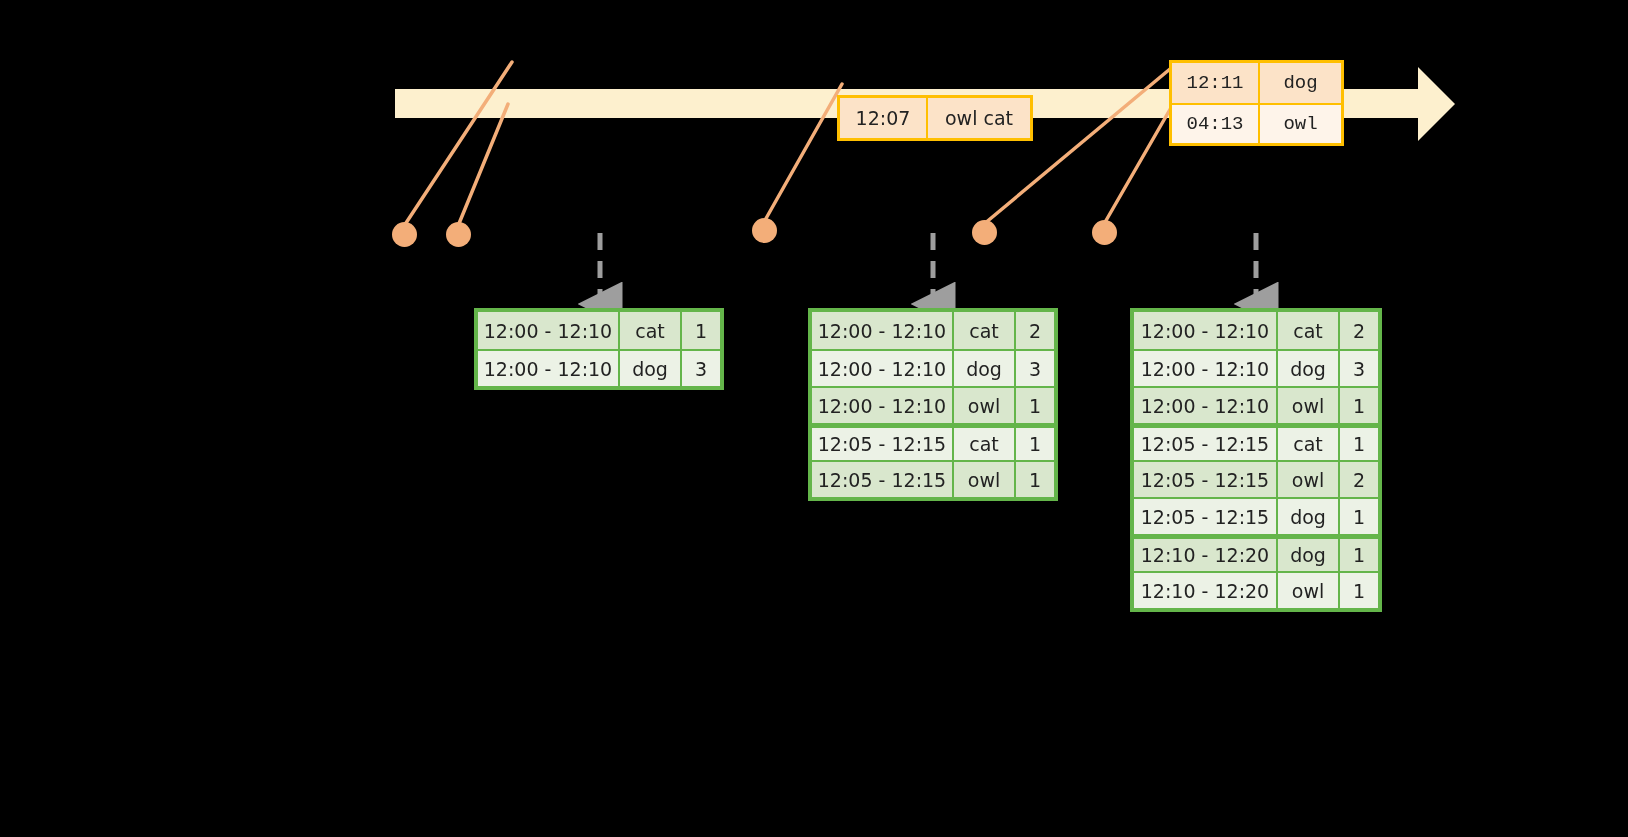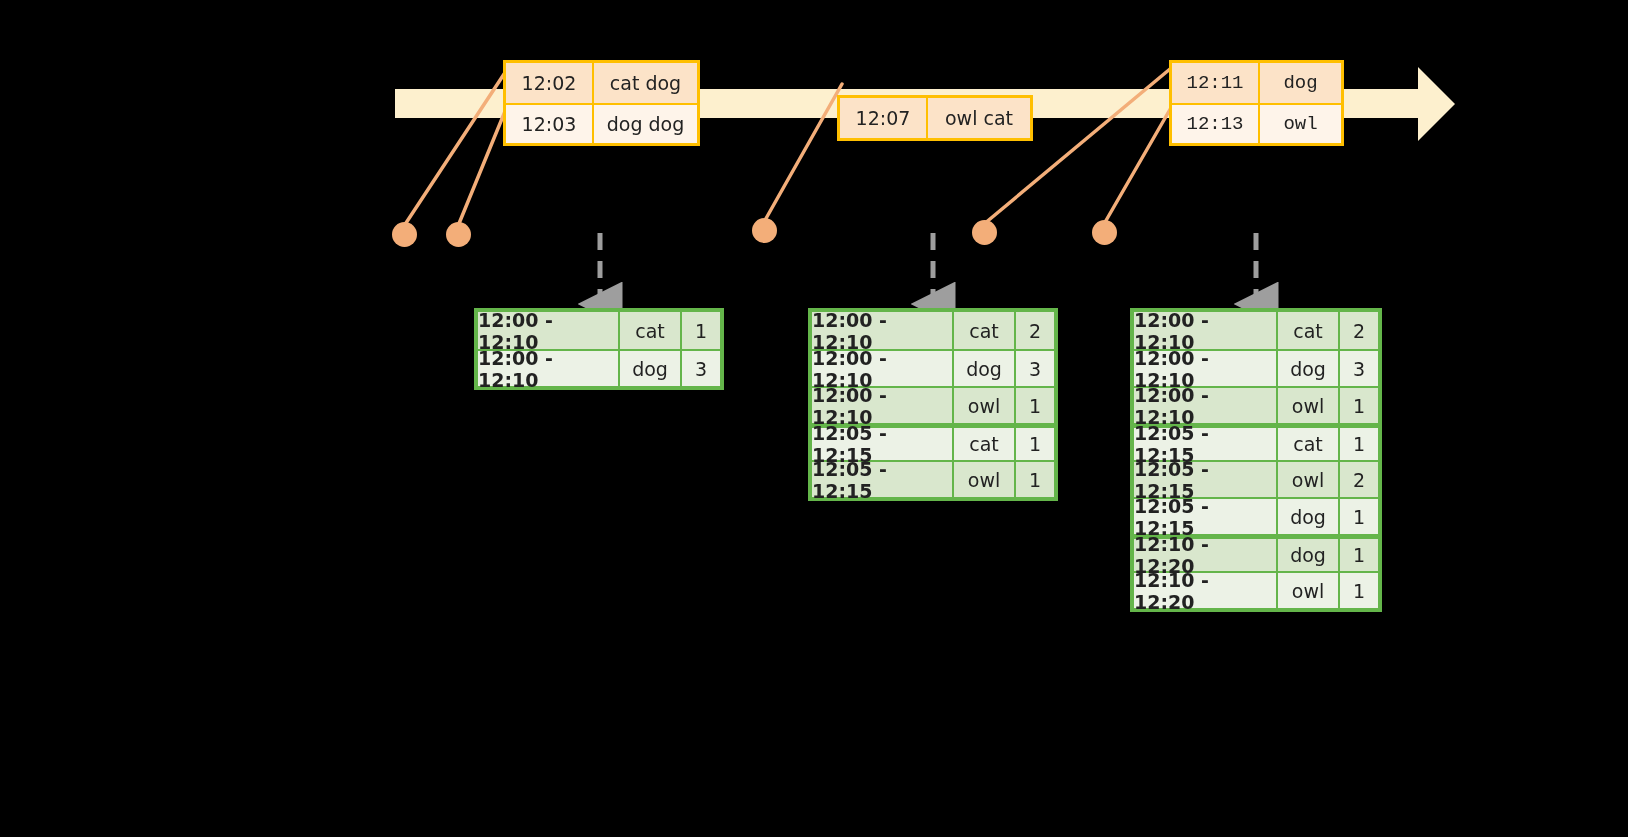--- a/index.html
+++ b/index.html
@@ -117,21 +117,21 @@
   .res-row + .res-row { border-top: 2px solid #64B54A; }
   .res-row.group-start { border-top-width: 5px; }
   .res-cell {
     display: flex;
     align-items: center;
     justify-content: center;
     font-size: 19px;
     color: #222222;
     box-sizing: border-box;
   }
-  .res-cell.c-window { flex: 1; border-right: 2px solid #64B54A; font-weight: bold; }
+  .res-cell.c-window { flex: 1; border-right: 2px solid #64B54A; }
   .res-cell.c-word   { width: 62px; border-right: 2px solid #64B54A; }
   .res-cell.c-count  { width: 38px; }
   .res-row.shade-dark  .res-cell { background: #D9E7CD; }
   .res-row.shade-light .res-cell { background: #ECF2E6; }
 
   #table-left   { left: 474px; top: 308px; width: 250px; }
   #table-mid    { left: 808px; top: 308px; width: 250px; }
   #table-right  { left: 1130px; top: 308px; width: 252px; }
 </style>
 </head>
@@ -163,45 +163,35 @@
   </svg>
 
   <div id="dot-layer">
       <div class="dot" style="left: 392px; top: 222px;"></div>
       <div class="dot" style="left: 446px; top: 222px;"></div>
       <div class="dot" style="left: 752px; top: 218px;"></div>
       <div class="dot" style="left: 972px; top: 220px;"></div>
       <div class="dot" style="left: 1092px; top: 220px;"></div>
     </div>
 
-  <div class="event-card" id="card-a">
-    <div class="event-row shade-dark">
-      <div class="ev-time">12:02</div>
-      <div class="ev-words">cat dog</div>
-    </div>
-    <div class="event-row shade-light">
-      <div class="ev-time">12:03</div>
-      <div class="ev-words">dog dog</div>
-    </div>
-  </div>
 
   <div class="event-card" id="card-b">
     <div class="event-row shade-dark">
       <div class="ev-time">12:07</div>
       <div class="ev-words">owl cat</div>
     </div>
   </div>
 
   <div class="event-card" id="card-c">
     <div class="event-row shade-dark">
       <div class="ev-time">12:11</div>
       <div class="ev-words">dog</div>
     </div>
     <div class="event-row shade-light">
-      <div class="ev-time">12:13</div>
+      <div class="ev-time">04:13</div>
       <div class="ev-words">owl</div>
     </div>
   </div>
 
   <div class="result-table" id="table-left">
       <div class="res-row shade-dark">
         <div class="res-cell c-window">12:00 - 12:10</div>
         <div class="res-cell c-word">cat</div>
         <div class="res-cell c-count">1</div>
       </div>

